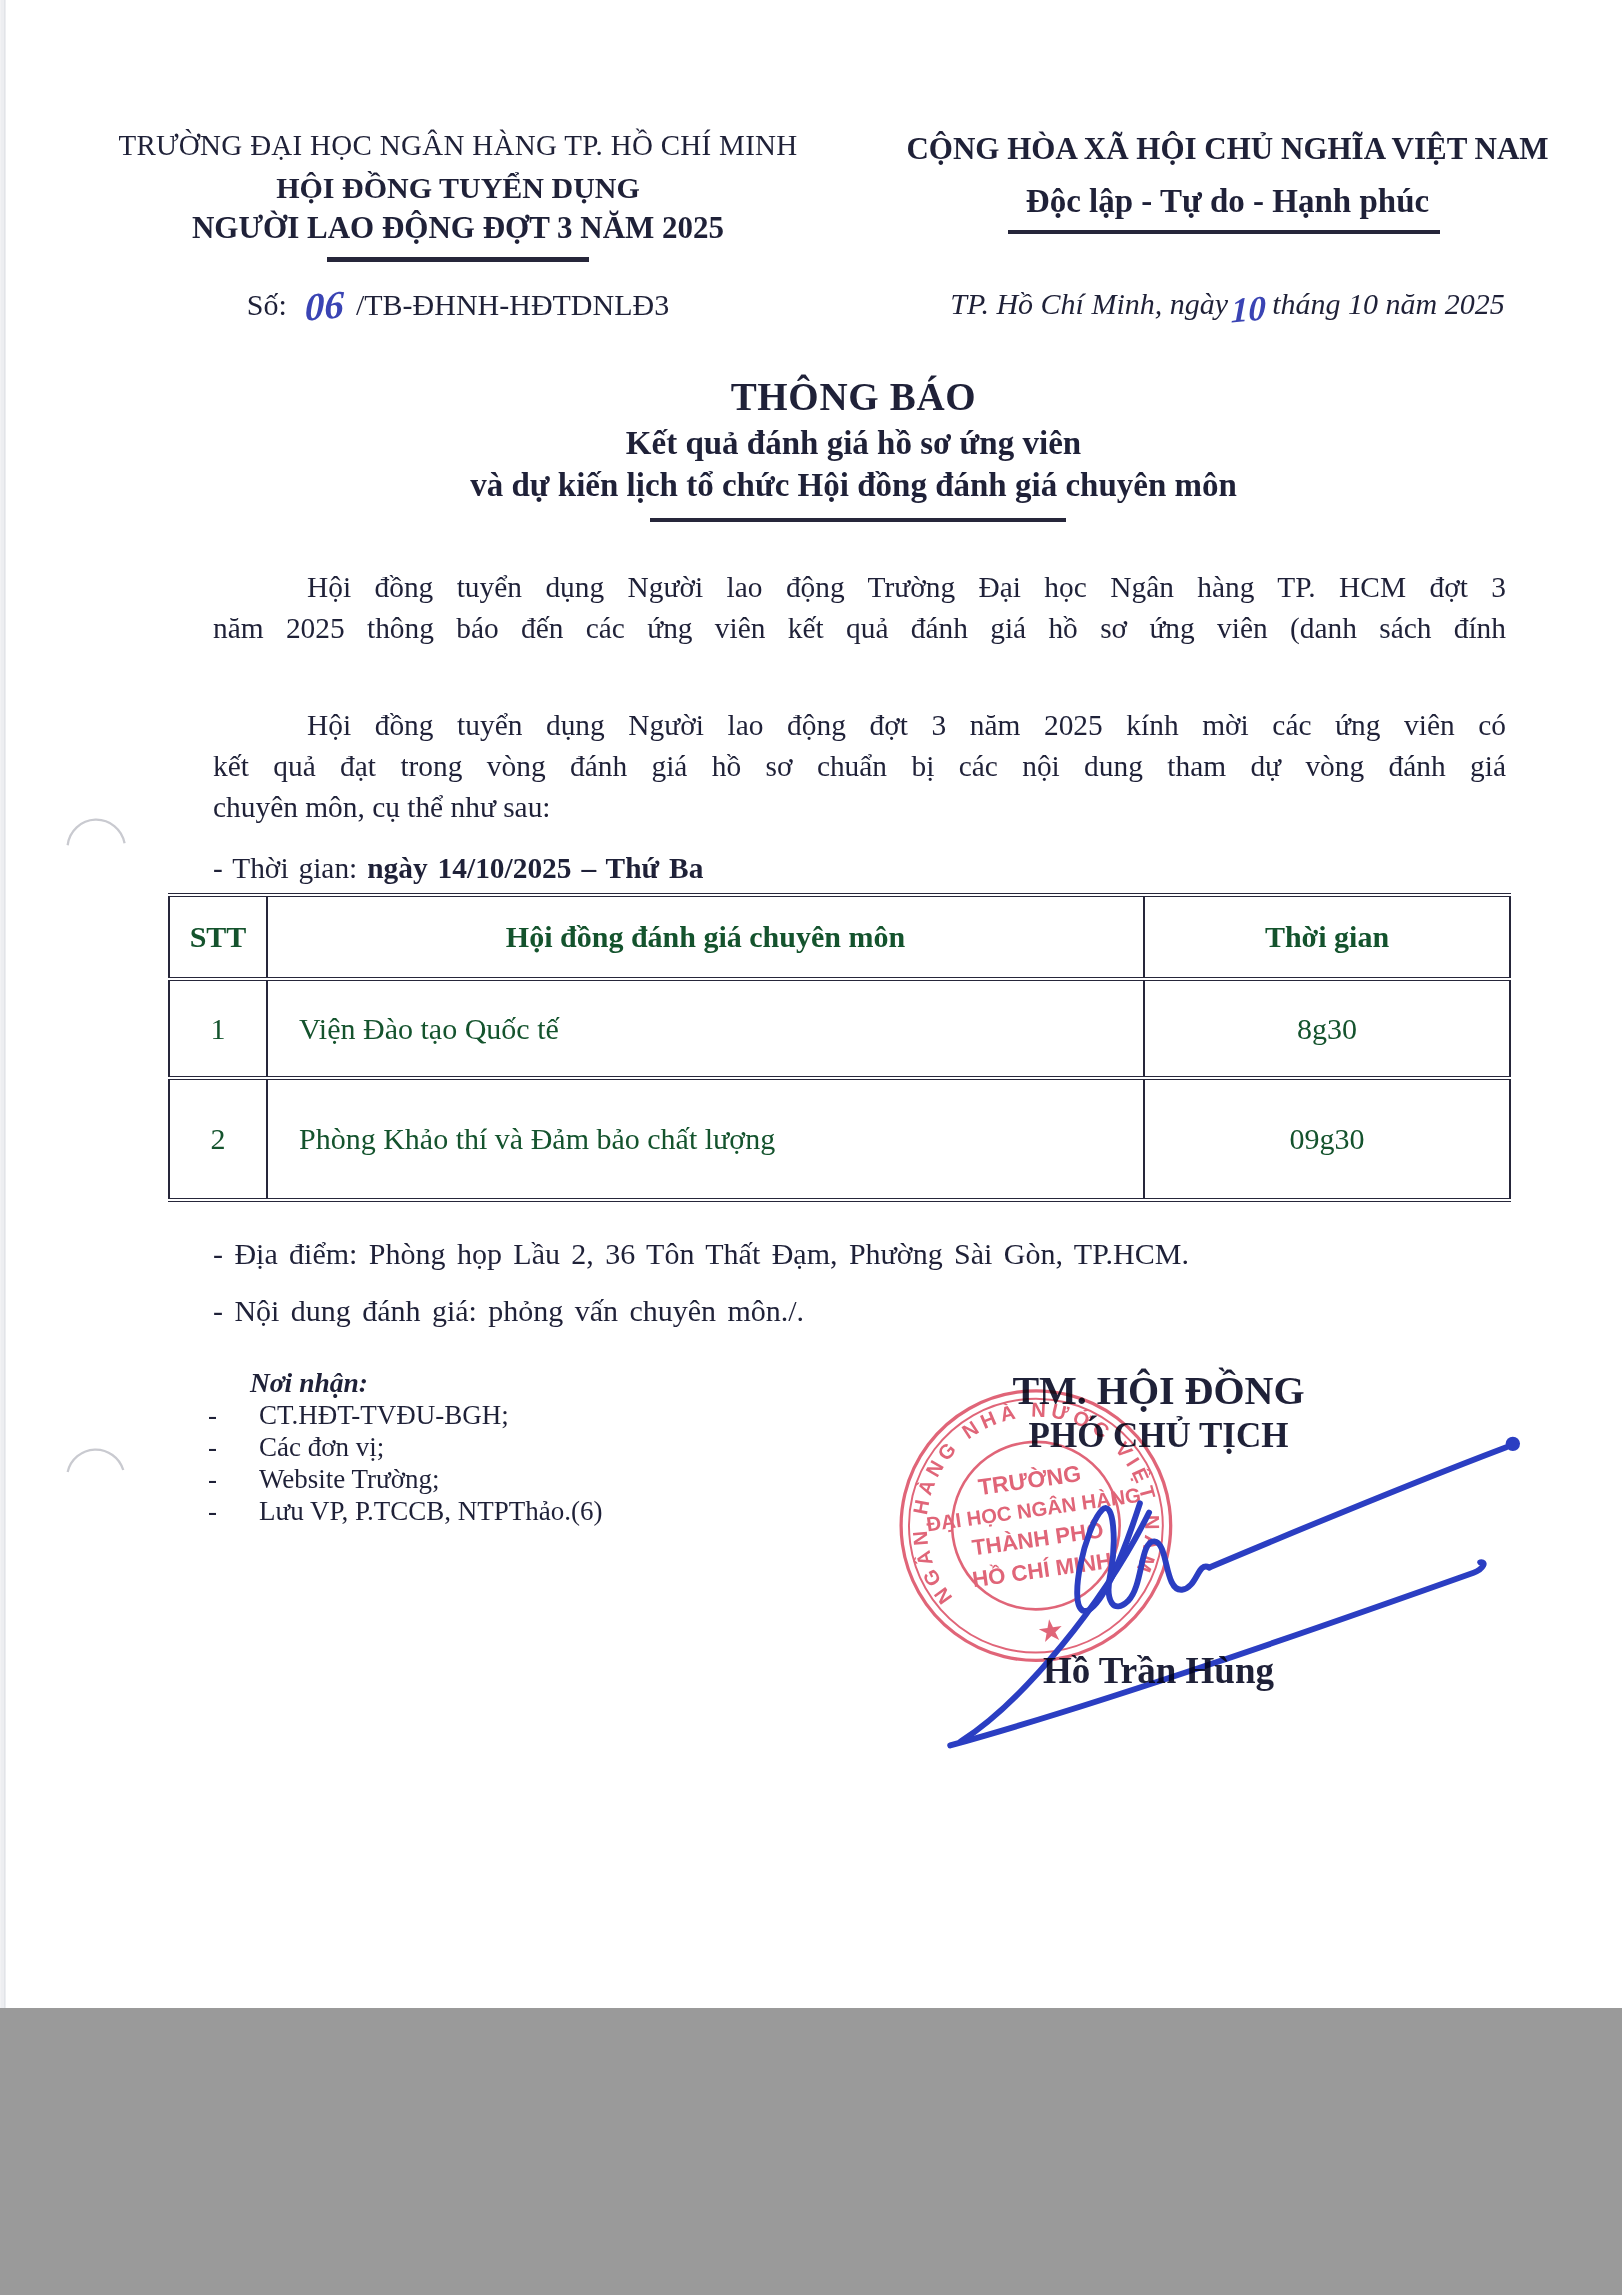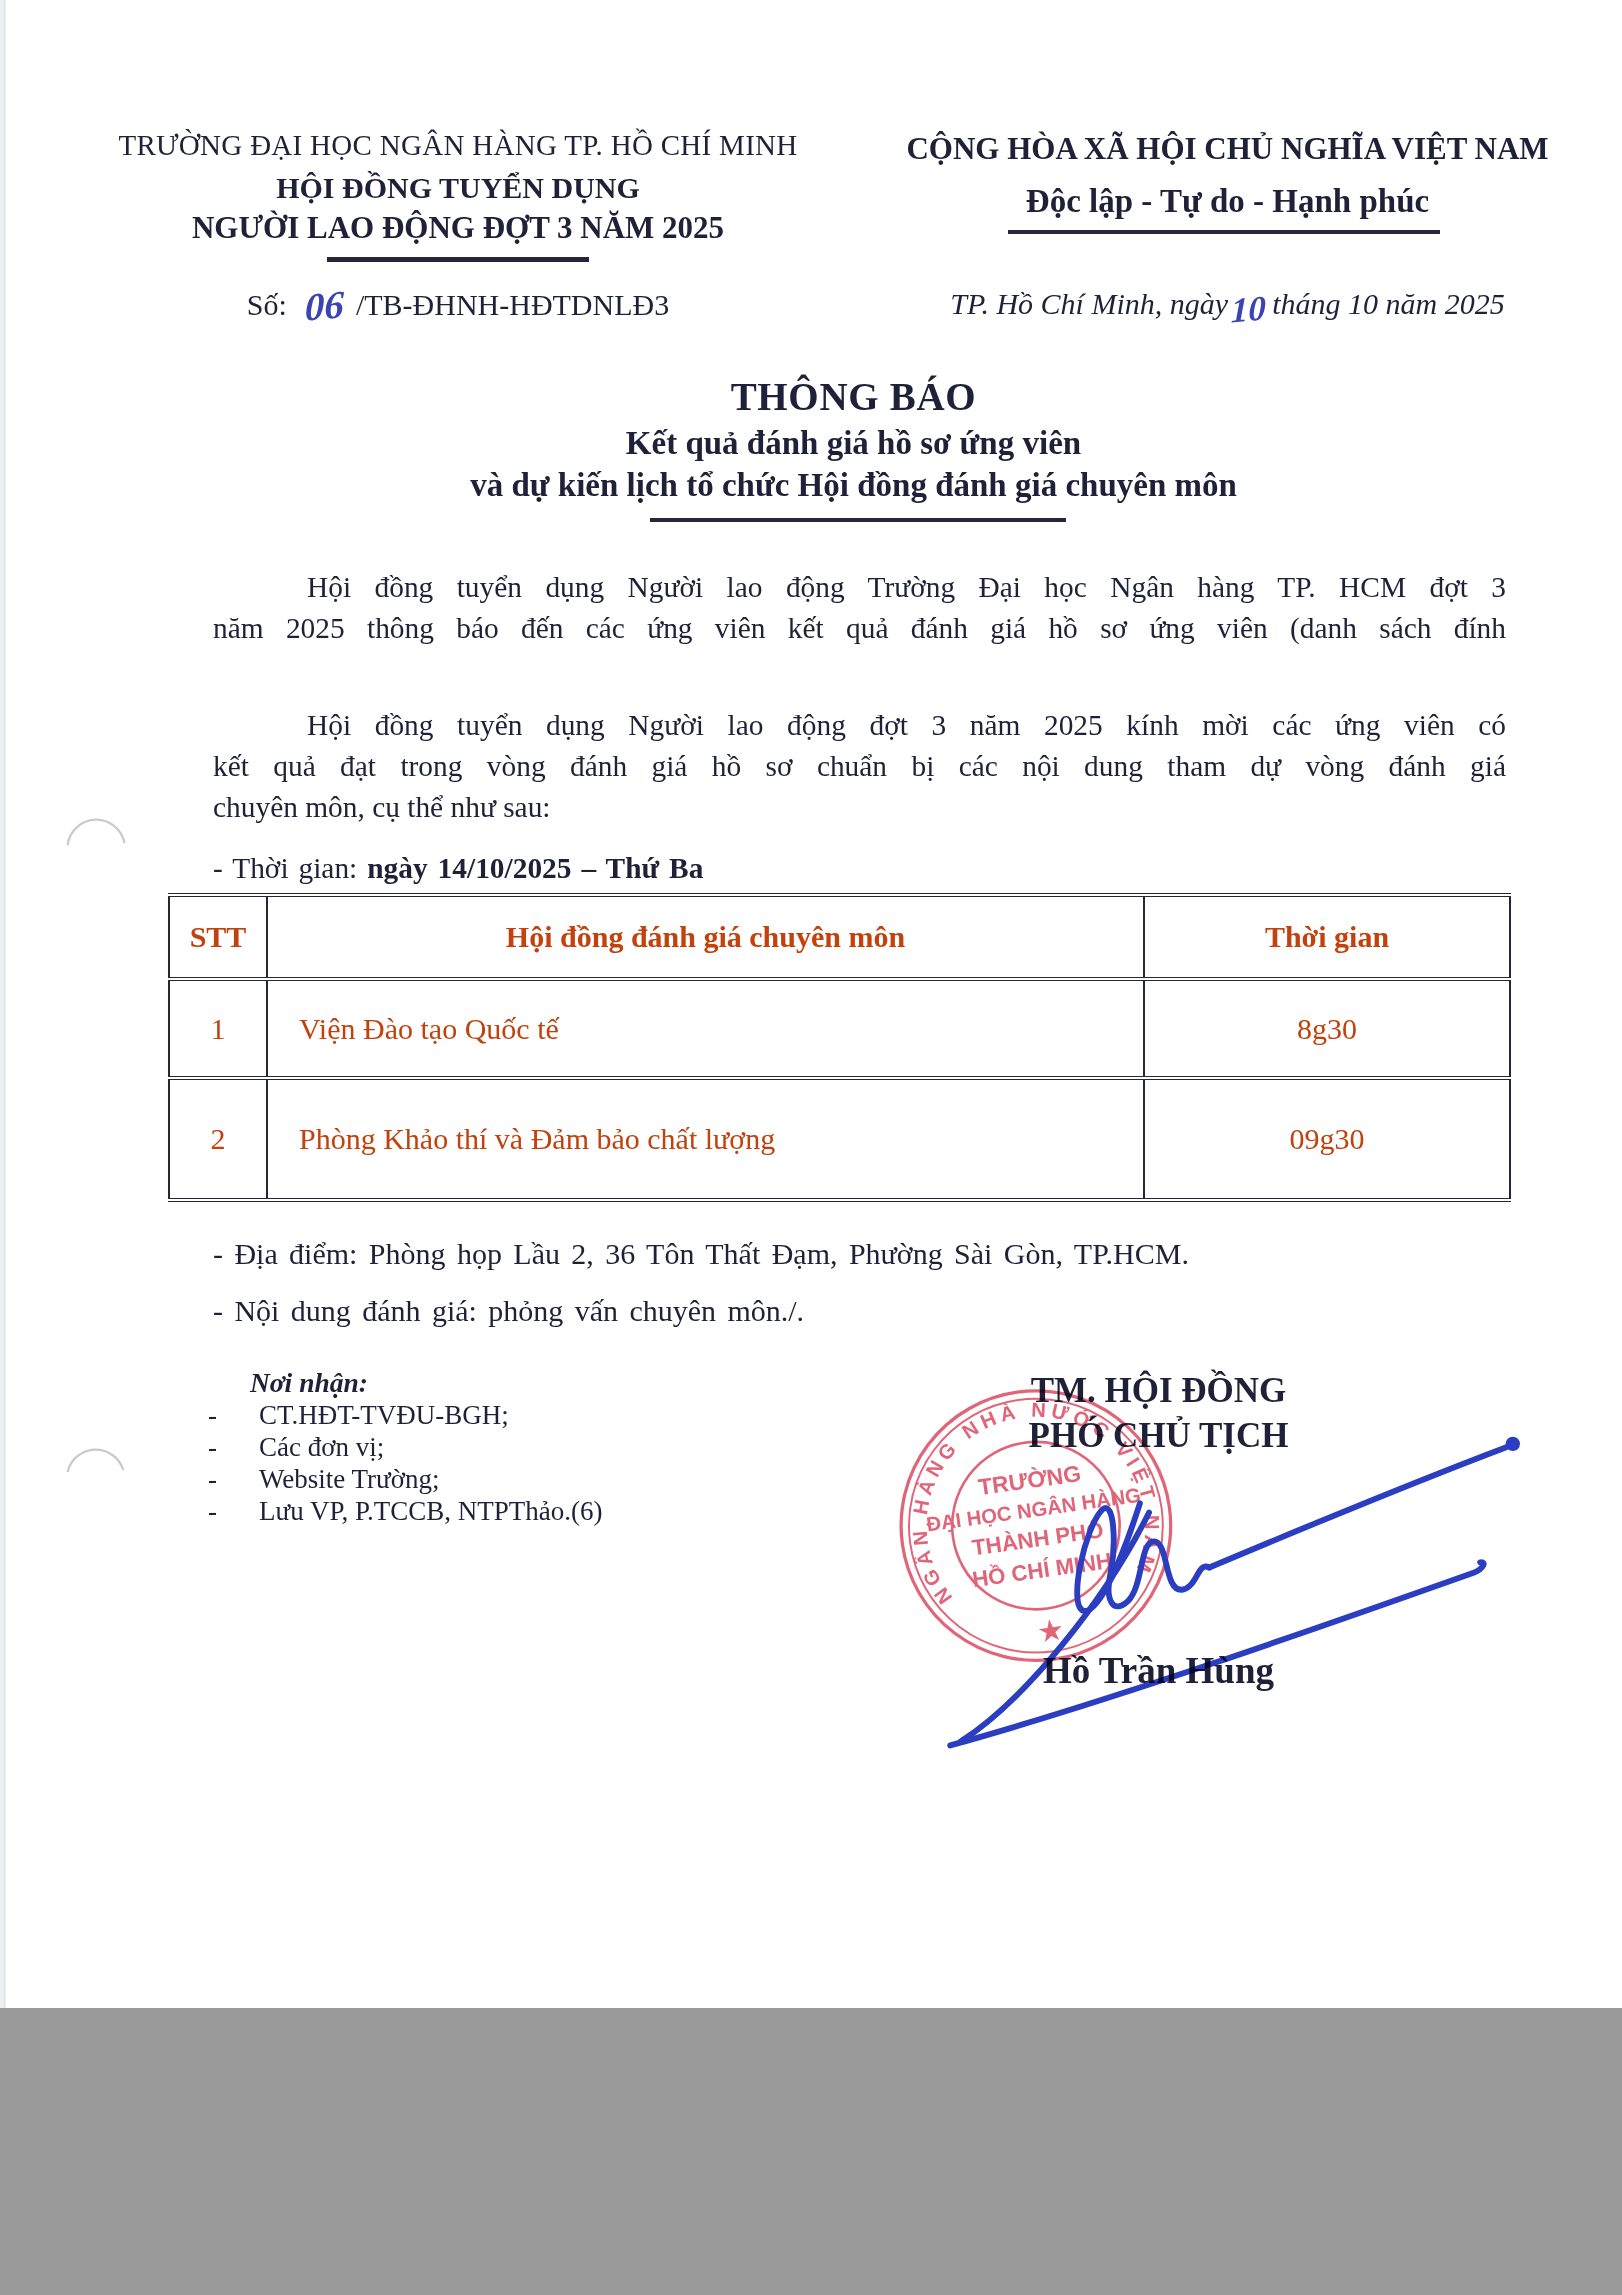--- a/index.html
+++ b/index.html
@@ -51,41 +51,41 @@
   .jline-first{padding-left:94px;}
   .jline-end{text-align:left;text-align-last:auto;}
   .time-line{left:213px;top:848px;font-size:29.4px;line-height:41px;word-spacing:2.6px;}
   .loc1{left:213px;top:1233px;font-size:30px;line-height:41px;word-spacing:3.9px;}
   .loc2{left:213px;top:1290px;font-size:30px;line-height:41px;word-spacing:3.9px;}
 
   
   .tbl{
     left:168px;top:893px;width:1341px;
     border-collapse:collapse;table-layout:fixed;
-    font-size:30px;color:#c2410c;
+    font-size:30px;color:#14532d;
   }
   .tbl col.c1{width:98px;} .tbl col.c2{width:877px;} .tbl col.c3{width:366px;}
   .tbl th,.tbl td{border:2px solid #26263a;vertical-align:middle;}
   .tbl tr.hdr{height:84px;}
   .tbl tr.r1{height:99px;}
   .tbl tr.r2{height:122px;}
   .tbl th{font-weight:bold;text-align:center;
           border-top:4.6px double #26263a;border-bottom:4.6px double #26263a;}
   .tbl tr.r2 td{border-top:3.9px double #26263a;}
   .tbl tr.r2 td,.tbl tr.r1 td{border-bottom:4.6px double #26263a;}
   .td-c{text-align:center;}
   .td-l{text-align:left;padding-left:31px;}
 
   
   .recip-label{left:206px;top:1366px;font-size:27.5px;line-height:33px;margin-left:44px;}
   .recip-list{left:208px;top:1399px;width:628px;font-size:27px;line-height:32px;}
   .recip-item{display:flex;height:32px;}
   .r-dash{width:51px;}
   .sig-block{left:910px;top:0;width:497px;}
-  .sg1{top:1370px;font-size:35px;line-height:41px;}
+  .sg1{top:1370px;font-size:40px;line-height:41px;}
   .sg2{top:1415px;font-size:35px;line-height:41px;}
   .sg-name{top:1649px;font-size:37px;line-height:43px;}
 
   
   .overlay{left:0;top:0;width:1623px;height:2295px;pointer-events:none;mix-blend-mode:multiply;}
   .stamp-text{font-family:"Liberation Sans","DejaVu Sans",sans-serif;font-weight:bold;}
 </style>
 </head>
 <body>
 

